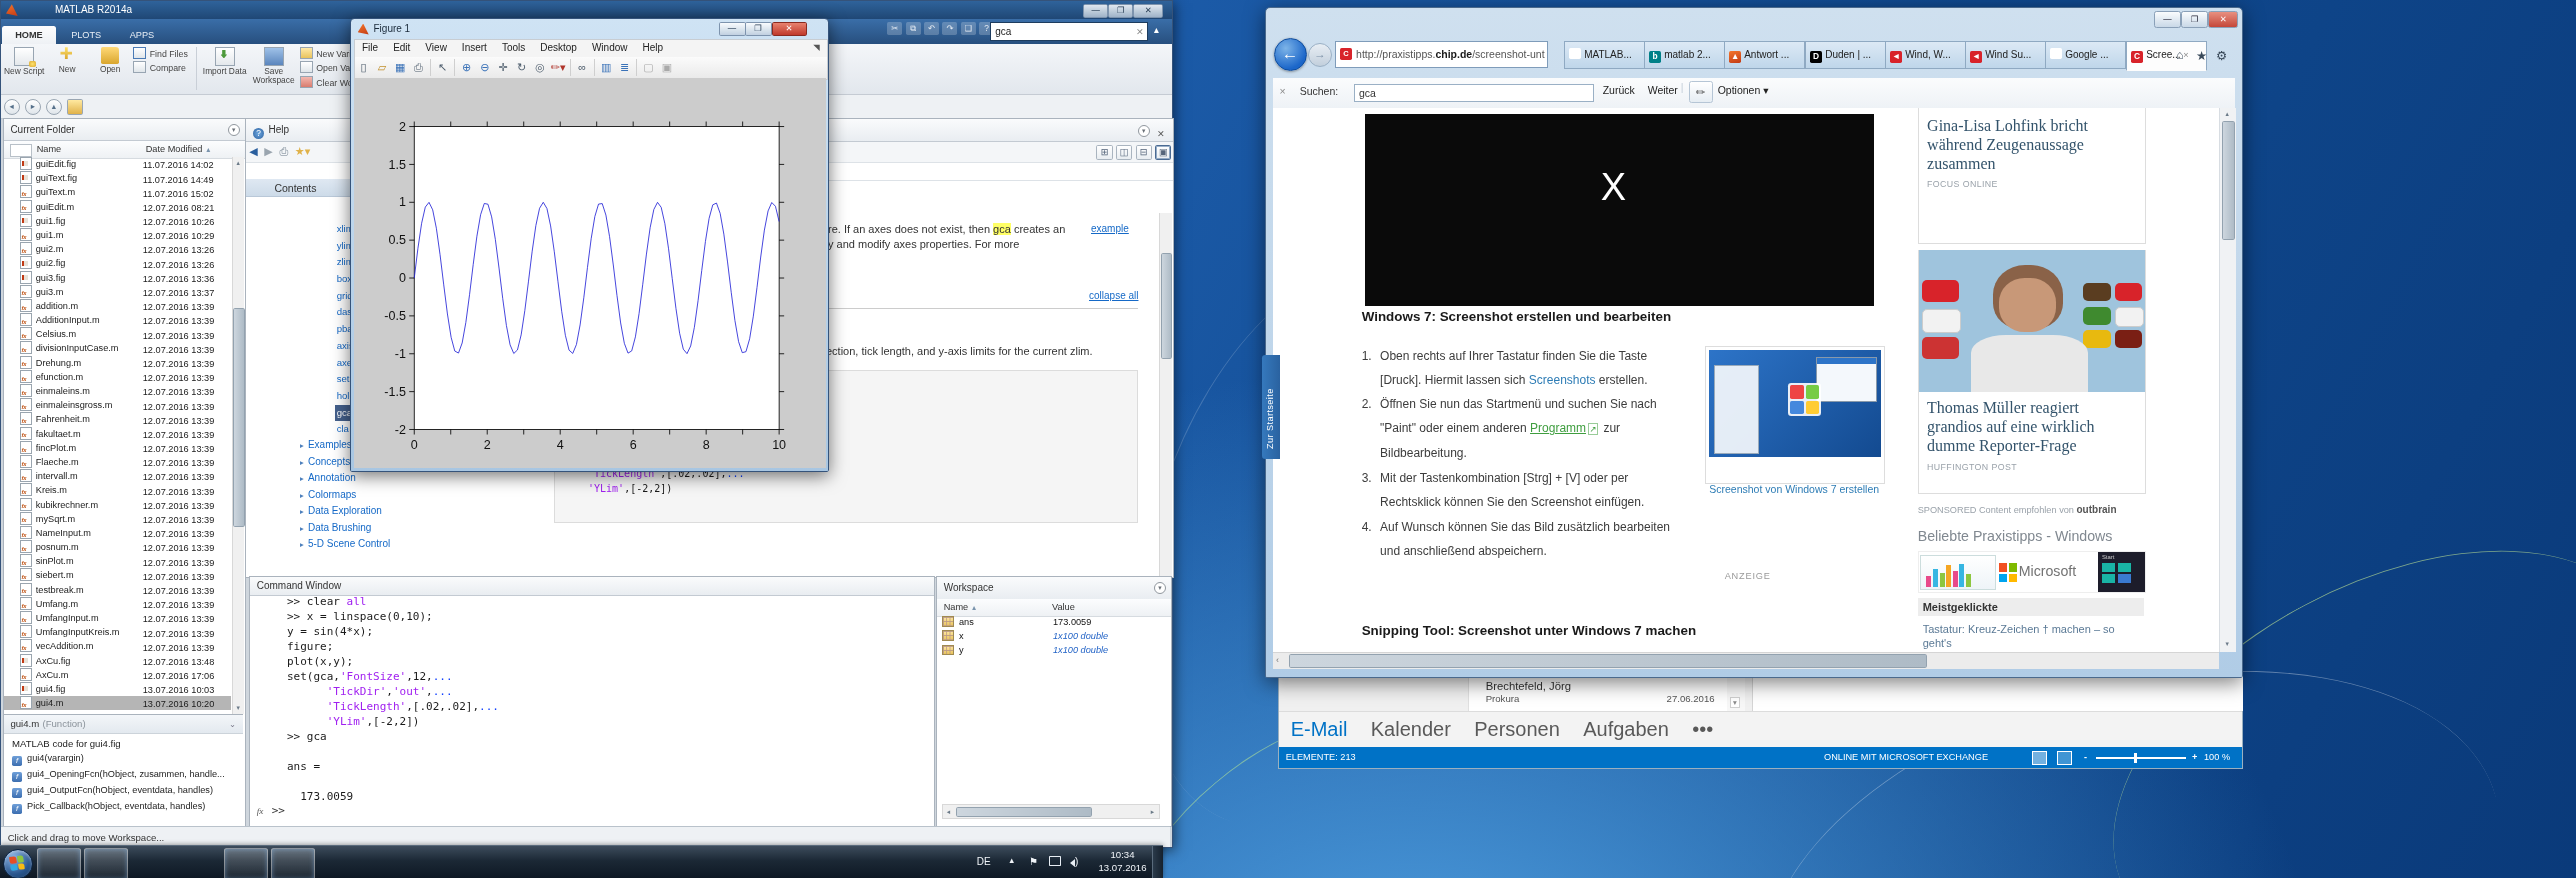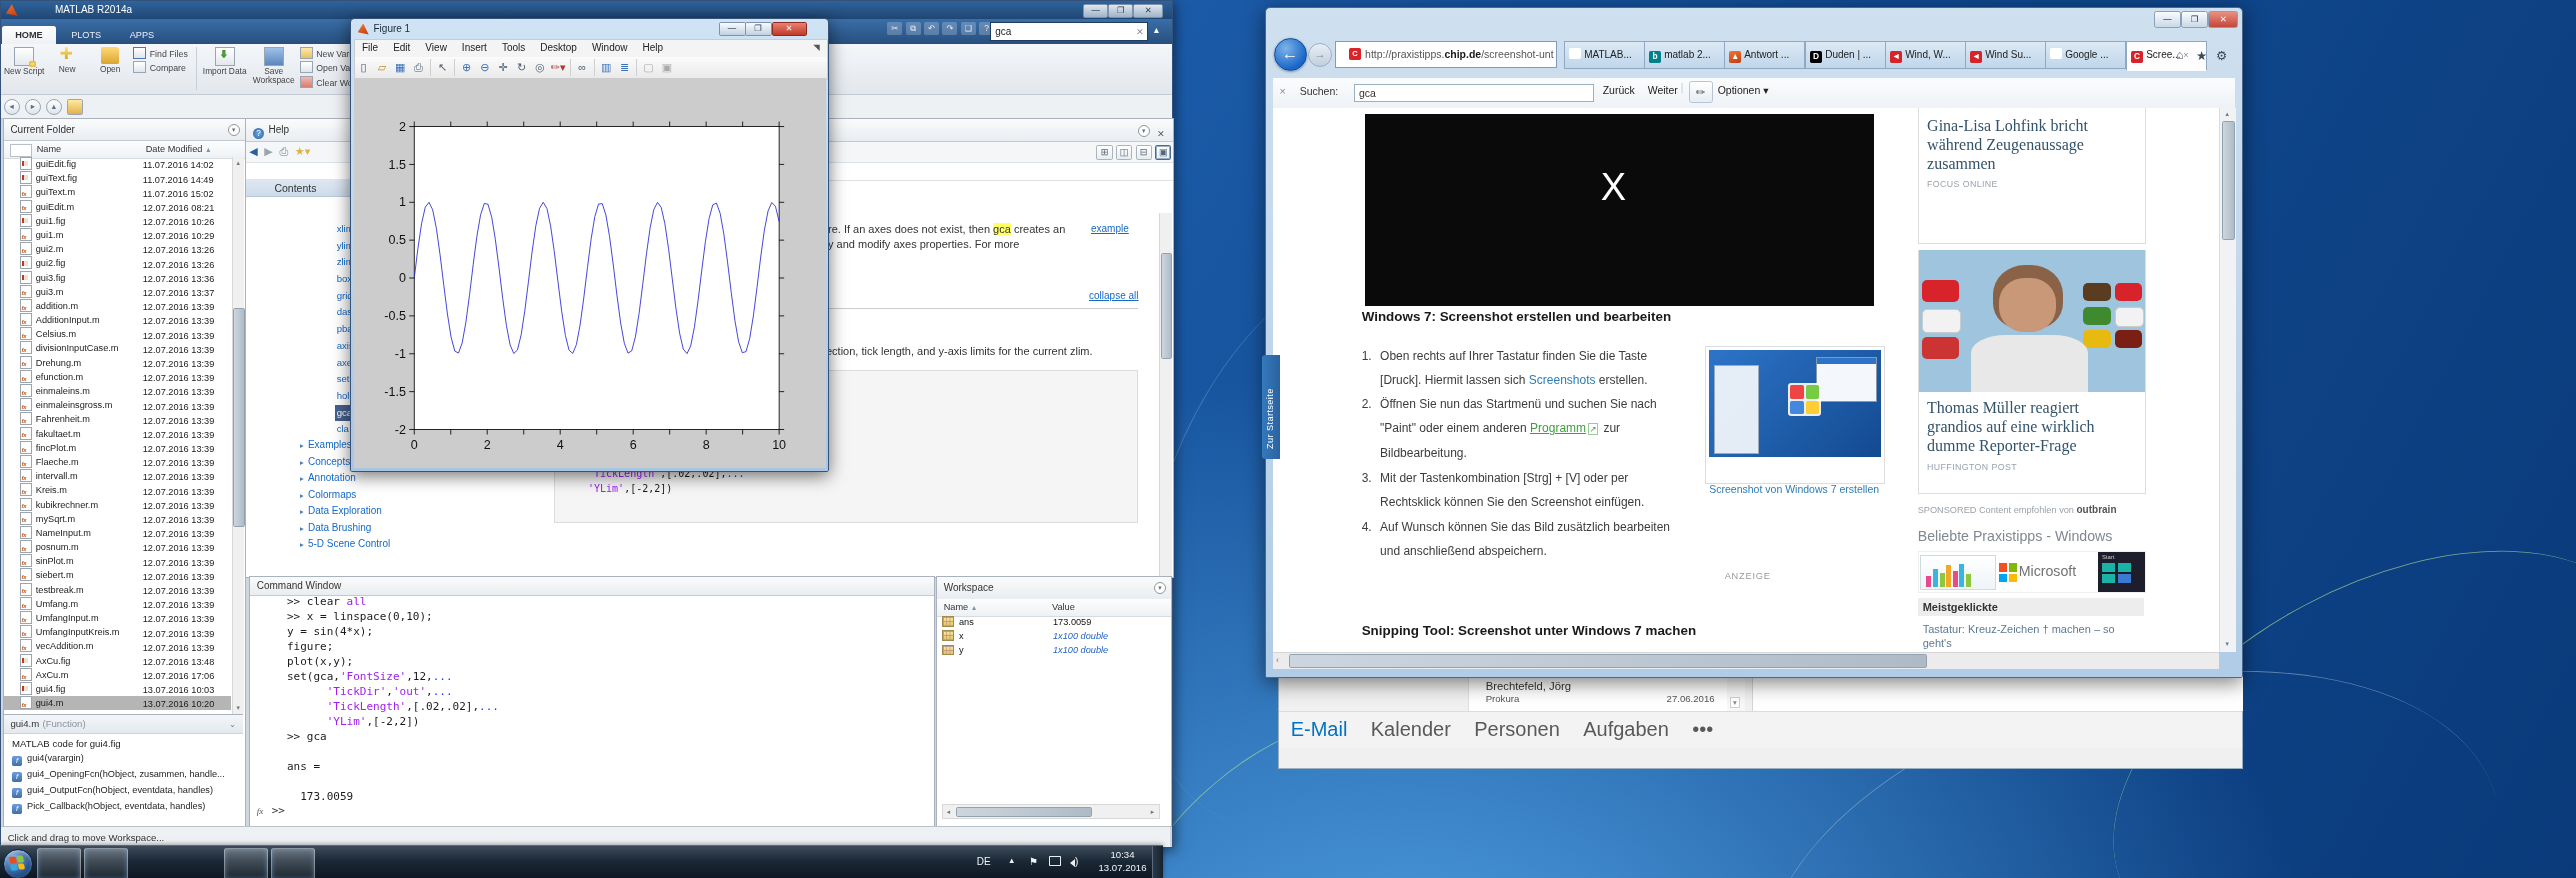--- a/index.html
+++ b/index.html
@@ -127,21 +127,21 @@
   .ft-sep{float:left;width:0.8px;height:16.7px;margin:2.5px 2.5px;background:#cfcfcf;}
   .ft-blue{color:#3a72b8;} .ft-red{color:#b0342a;} .ft-yellow{color:#c2912c;} .ft-gray{color:#a9a9a9;}
   #fig-canvas{left:2.5px;top:59px;width:472px;height:390px;background:#cccccc;}
   #figure-plot-svg{position:absolute;left:0;top:0;}
   svg text{font-family:"Liberation Sans",sans-serif;fill:#111;}
   
   #ie-win{left:1265px;top:6.7px;width:976px;height:669px;background:linear-gradient(#cfe0ef,#b0cce6);border:0.8px solid #4a6internals;border:0.8px solid #4a698c;border-radius:5px 5px 1.7px 1.7px;box-shadow:0 4.2px 20px rgba(0,0,0,.5);}
   .ie-ctl{position:absolute;top:3.3px;height:15px;border:0.8px solid #8aa0b8;border-radius:2.5px;background:linear-gradient(rgba(255,255,255,.9),rgba(200,215,230,.85));color:#223;font-size:8.4px;text-align:center;line-height:14.2px;}
   #ie-back{left:7.5px;top:30px;width:31px;height:31px;border-radius:50%;background:radial-gradient(circle at 35% 30%,#7db4e8,#1b66c9 70%);border:0.8px solid #0d4a9a;color:#fff;font-size:16.7px;text-align:center;line-height:29px;box-shadow:0 0.8px 2.5px rgba(0,0,0,.4);}
   #ie-fwd{left:42px;top:35px;width:22px;height:22px;border-radius:50%;background:linear-gradient(#e8eef4,#c2cfdc);border:0.8px solid #9ab0c5;color:#7a8fa5;font-size:11.7px;text-align:center;line-height:20px;}
-  #ie-address{left:69px;top:33px;width:211px;height:25px;background:#fff;border:0.8px solid #7f9cba;font-size:10.5px;color:#555;line-height:25px;padding-left:9px;}
+  #ie-address{left:69px;top:33px;width:211px;height:25px;background:#fff;border:0.8px solid #7f9cba;font-size:10.5px;color:#555;line-height:25px;}
   .chip-favicon{display:inline-block;width:11.7px;height:11.7px;background:#d8232a;border-radius:1.7px;color:#fff;font-size:7.5px;font-weight:bold;text-align:center;line-height:11.7px;}
   #ie-address .chip-favicon{margin:6.7px 4.2px 0 4.2px;vertical-align:top;}
   #ie-address .dom{color:#1a1a1a;font-weight:bold;}
   .addr-ic{float:right;color:#3a6a9a;font-size:10px;margin:0 3.3px;}
   .ie-tab{position:absolute;top:33px;height:26px;width:79px;background:linear-gradient(#dce9f5,#bfd6ea);border:0.8px solid #8fa9c2;font-size:10px;color:#222;line-height:25px;white-space:nowrap;overflow:hidden;}
   .ie-tab.active{background:#fdfdfd;height:28.4px;border-bottom-color:#fdfdfd;}
   .favicon{display:inline-block;width:11.7px;height:11.7px;margin:0 3.3px 0 4.2px;vertical-align:-1.7px;border-radius:1.7px;color:#fff;font-size:8.4px;font-weight:bold;text-align:center;line-height:11.7px;}
   .ie-favicon{background:#fff;color:#2a7cd4;font-style:italic;font-family:"Liberation Serif",serif;font-size:11px;}
   .bing-favicon{background:#008088;}
   .matlab-favicon{background:linear-gradient(160deg,#f4762c,#c23a14);color:#fff;}
@@ -261,20 +261,32 @@
           <span class="ol-nav-item active">E-Mail</span>
 
           <span class="ol-nav-item">Kalender</span>
 
           <span class="ol-nav-item">Personen</span>
 
           <span class="ol-nav-item">Aufgaben</span>
 
           <span class="ol-nav-item">•••</span>
         </div>
+    </div>
+    <div id="ol-statusbar" class="abs">
+      <span style="position:absolute;left:6.7px;">ELEMENTE: 213</span>
+      <span style="position:absolute;left:545px;">ONLINE MIT MICROSOFT EXCHANGE</span>
+      <span class="ol-view-ic" style="left:753px;background:rgba(255,255,255,.45);"></span>
+      <span class="ol-view-ic" style="left:778px;"></span>
+      <span style="position:absolute;left:805px;font-weight:bold;">-</span>
+      <span id="ol-slider">
+          <i></i>
+        </span>
+      <span style="position:absolute;left:913px;font-weight:bold;">+</span>
+      <span style="position:absolute;left:925px;">100 %</span>
     </div>
   </div>
 
   <div id="ie-win" class="abs">
     <span class="ie-ctl" style="left:888px;width:25px;">—</span>
     <span class="ie-ctl" style="left:915px;width:25px;">❐</span>
     <span class="ie-ctl" style="left:942px;width:28.4px;background:linear-gradient(#e89080,#c4473a);color:#fff;">✕</span>
 
     <div id="ie-back" class="abs">←</div>
     <div id="ie-fwd" class="abs">→</div>

